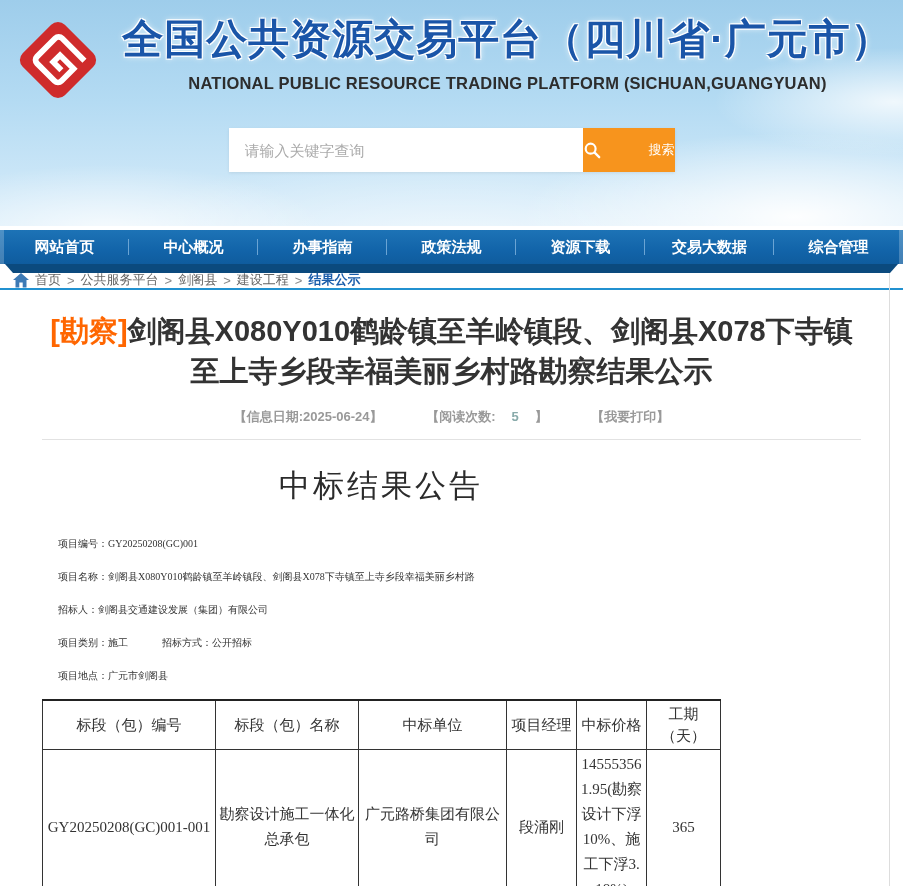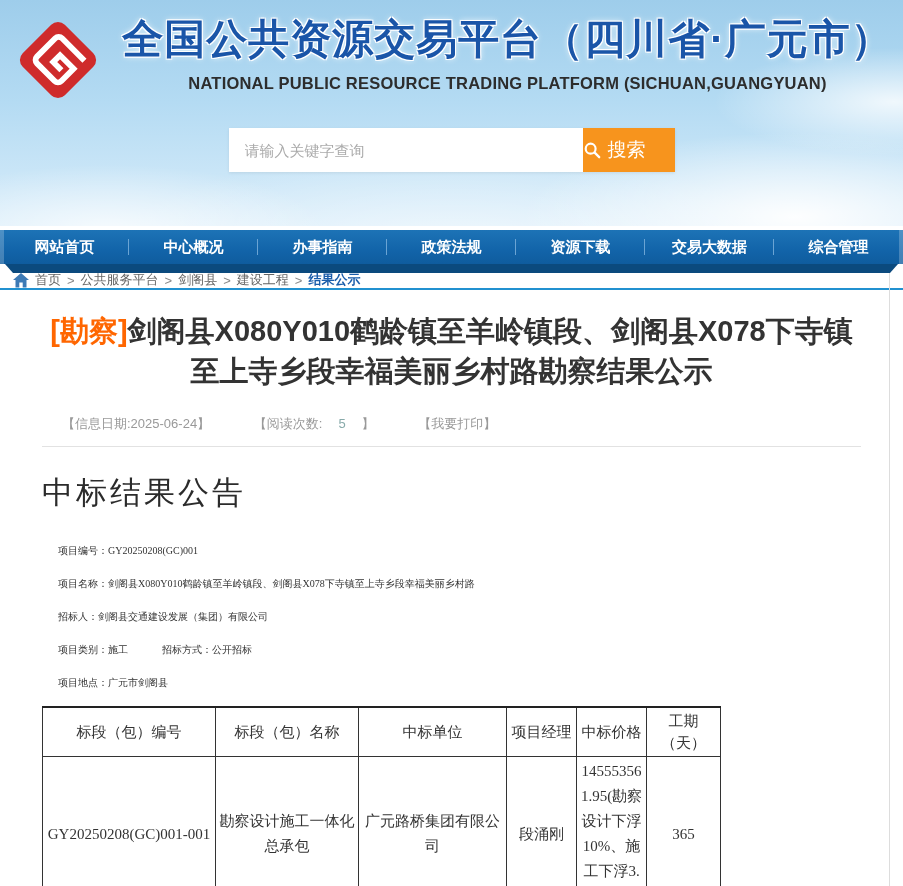--- a/index.html
+++ b/index.html
@@ -59,24 +59,24 @@
     font-size: 15px;
     color: #333;
     background: #fff;
   }
   .search-input::placeholder { color: #aaa; }
   .search-btn {
     width: 92px;
     border: none;
     background: #f7941d;
     color: #fff;
-    font-size: 19px;
+    font-size: 13px;
     display: flex;
     align-items: center;
-    justify-content: flex-start;
+    justify-content: space-between;
     gap: 7px;
     cursor: pointer;
   }
 
   
   .nav-wrap { position: relative; height: 46px; z-index: 2; }
   .nav {
     position: absolute; left: 0; right: 0; top: 4px;
     height: 34px;
     background: linear-gradient(180deg, #1d73b6 0%, #1264a9 60%, #0f5c9e 100%);
@@ -132,37 +132,39 @@
   .article-title {
     margin: 21px 0 0;
     text-align: center;
     font-size: 29px;
     line-height: 40px;
     font-weight: bold;
     color: #333;
   }
   .article-title .tag { color: #ff6600; }
   .meta {
+    text-align: center;
     color: #999;
     font-size: 13px;
-    margin-top: 24px;
+    margin-top: 17px;
     padding-bottom: 13px;
     border-bottom: 1px solid #e2e2e2;
+    font-weight: bold;
   }
   .meta .seg { margin: 0 20px; }
   .meta .views-count { display: inline-block; margin: 0 16px; color: #8aa; }
   .meta .print { cursor: pointer; }
 
   .announcement {
     width: 678px;
     font-family: "Liberation Serif", "DejaVu Serif", serif;
     color: #333;
   }
   .announcement h2 {
-    text-align: left;
+    text-align: center;
     font-size: 31px;
     font-weight: normal;
     letter-spacing: 3px;
     margin: 25px 0 20px;
     color: #2b2b2b;
   }
   .details p {
     font-size: 10px;
     line-height: 33px;
     padding-left: 16px;

